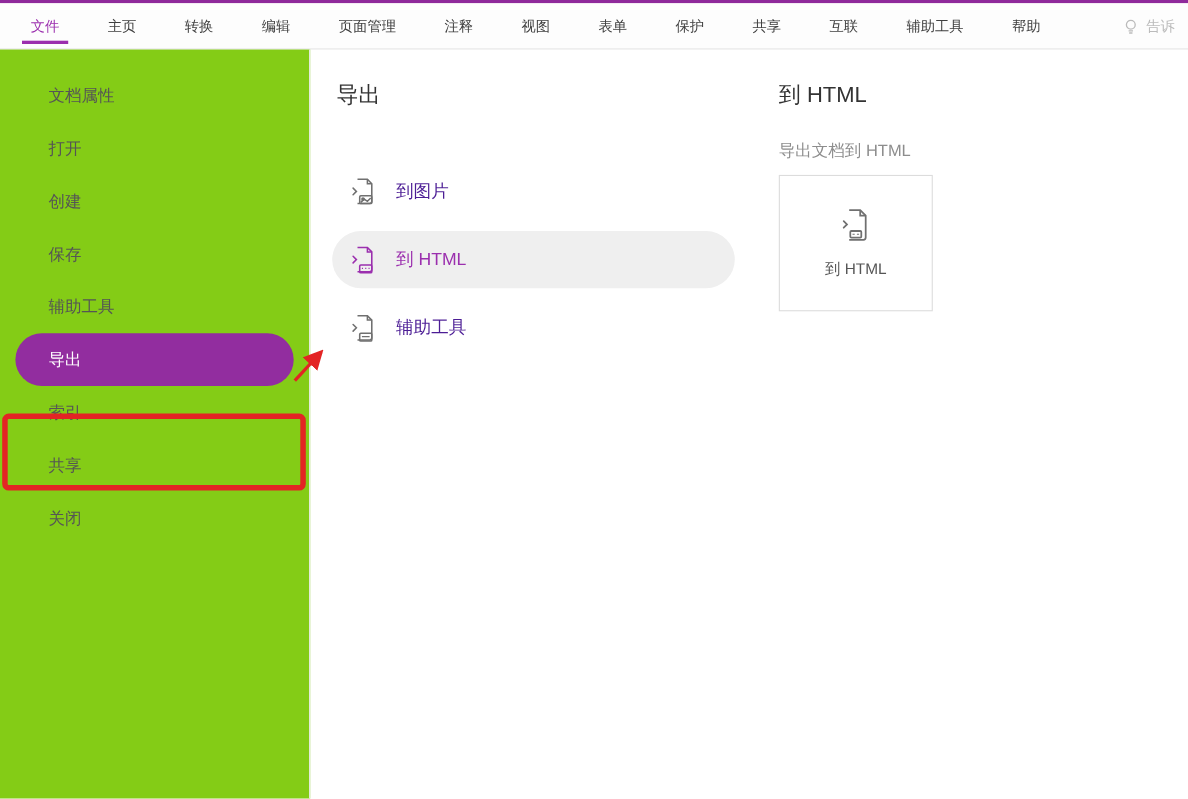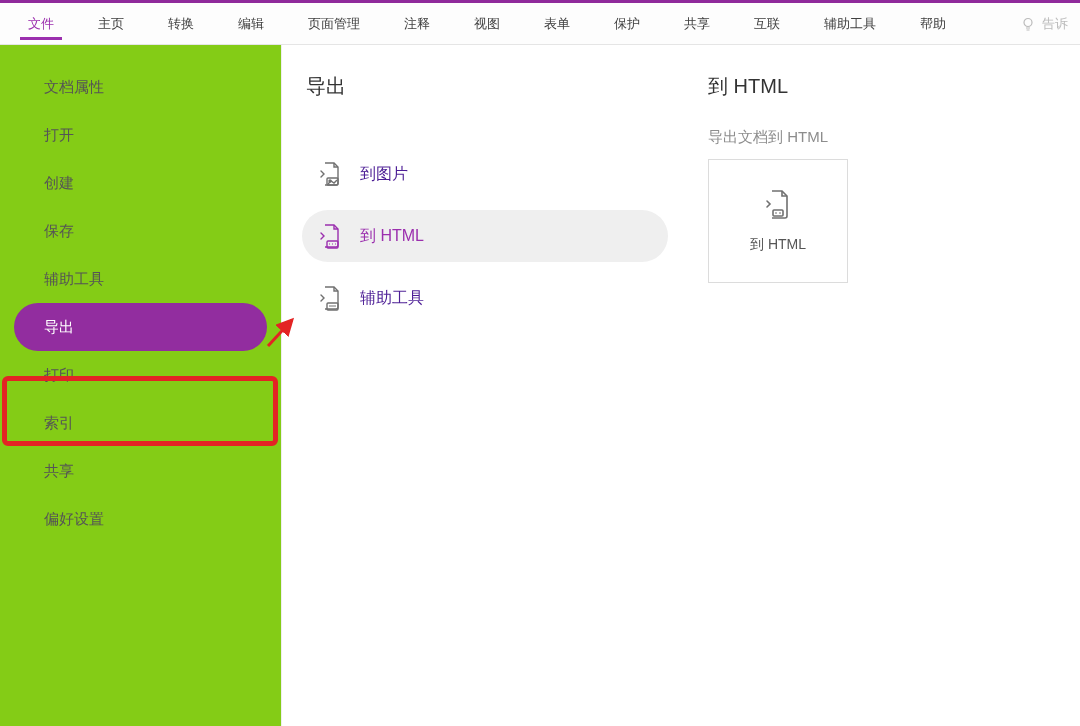--- a/index.html
+++ b/index.html
@@ -100,30 +100,27 @@
       <div class="sidebar-item">
         <span>保存</span>
       </div>
       <div class="sidebar-item">
         <span>辅助工具</span>
       </div>
       <div class="sidebar-item selected">
         <span>导出</span>
       </div>
       <div class="sidebar-item">
-        <span>打印</span>
-      </div>
-      <div class="sidebar-item">
         <span>索引</span>
       </div>
       <div class="sidebar-item">
         <span>共享</span>
       </div>
       <div class="sidebar-item">
-        <span>偏好设置</span>
+        <span>关闭</span>
       </div>
       <div class="highlight-box" style="left:2px; top:331px; width:276px; height:70px;"></div>
     <svg class="arrow-annot" style="left:262px; top:267px;" width="40" height="40" viewBox="0 0 40 40">
       <defs>
           <marker id="ah" markerWidth="6" markerHeight="6" refX="5" refY="3" orient="auto">
             <path d="M0,0 L6,3 L0,6 Z" fill="#e32424"></path>
           </marker>
         </defs>
       <line x1="6" y1="34" x2="30" y2="8" stroke="#e32424" stroke-width="3" marker-end="url(#ah)"></line>
     </svg>

